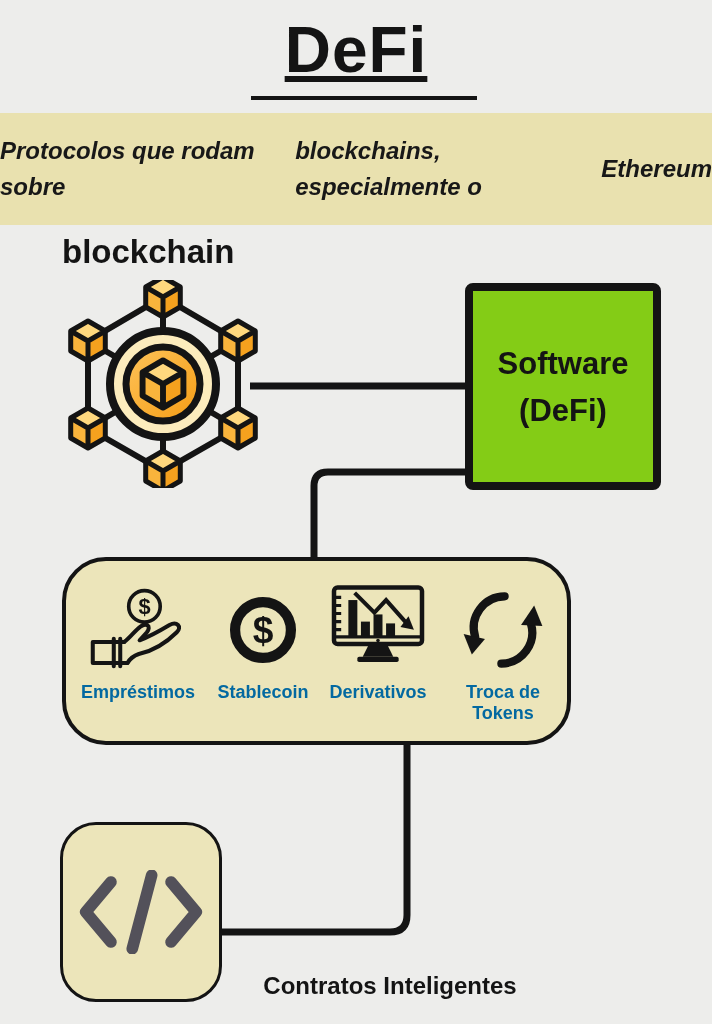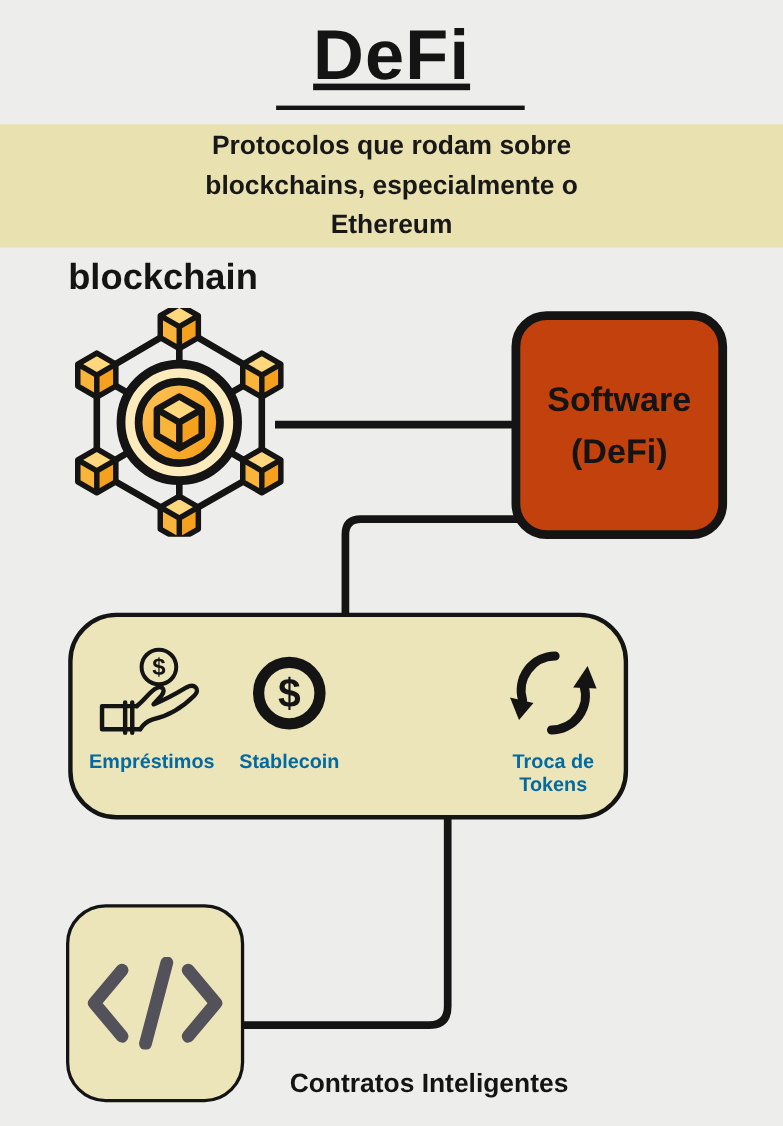--- a/index.html
+++ b/index.html
@@ -14,39 +14,39 @@
     text-align:center; font-size:64px; font-weight:800; line-height:1;
     letter-spacing:1px; color:#141414;text-decoration:underline;
   }
   .title-underline {
     position:absolute; left:251px; top:96px; width:226px; height:4px;
     background:#141414;
   }
   .subtitle-banner {
     position:absolute; top:113px; left:0; width:712px; height:112px;
     background:#e9e1af;
-    display:flex; flex-direction:column; justify-content:center; align-items:center;
+    display:flex; flex-direction:row; justify-content:center; align-items:center;font-style:italic;
   }
   .subtitle-line { font-size:24px; font-weight:700; line-height:36px; color:#181818; }
 
   
   .blockchain-label {
     position:absolute; left:62px; top:233px;
     font-size:33px; font-weight:700; color:#141414;
   }
   .blockchain-icon { position:absolute; left:57px; top:280px; width:212px; height:208px; }
 
   
   .connectors { position:absolute; left:0; top:0; width:712px; height:1024px; }
 
   
   .software-box {
     position:absolute; left:465px; top:283px; width:196px; height:207px;
-    box-sizing:border-box; background:#c2410c;
-    border:8px solid #141414; border-radius:32px;
+    box-sizing:border-box; background:#84cc16;
+    border:8px solid #141414; border-radius:8px;
     display:flex; flex-direction:column; justify-content:center; align-items:center;
     gap:16px;
   }
   .software-line { font-size:31px; font-weight:700; line-height:1; color:#141414; }
 
   
   .services-panel {
     position:absolute; left:62px; top:557px; width:509px; height:188px;
     box-sizing:border-box; background:#ece5ba;
     border:4px solid #141414; border-radius:44px;
@@ -147,20 +147,41 @@
     <div class="service svc-2">
       <div class="icon-slot">
         <svg width="80" height="80" viewBox="0 0 86 86">
           <circle cx="43" cy="42" r="30" fill="none" stroke="#141414" stroke-width="11"></circle>
           <text x="43" y="56" text-anchor="middle" font-size="40" font-weight="bold" fill="#141414">$</text>
         </svg>
       </div>
       <div class="service-label">Stablecoin</div>
     </div>
 
+    <div class="service svc-3">
+      <div class="icon-slot">
+        <svg width="106" height="88" viewBox="0 0 112 98" fill="none" stroke="#141414">
+          <rect x="7" y="5" width="98" height="63" rx="4" stroke-width="5"></rect>
+          <path d="M7,16 h8 M7,25 h8 M7,34 h8 M7,43 h8 M7,52 h8" stroke-width="3.5"></path>
+          <g fill="#141414" stroke="none">
+            <rect x="23" y="19" width="10" height="41"></rect>
+            <rect x="37" y="43" width="10" height="17"></rect>
+            <rect x="51" y="35" width="10" height="25"></rect>
+            <rect x="65" y="45" width="10" height="15"></rect>
+          </g>
+          <path d="M30,11 L52,33 L65,19 L88,45" stroke-width="4.5"></path>
+          <polygon points="96,52 81,49 90,37" fill="#141414" stroke="none"></polygon>
+          <path d="M7,60 H105" stroke-width="3.5"></path>
+          <circle cx="56" cy="64" r="2" fill="#141414" stroke="none"></circle>
+          <path d="M46,68 L66,68 L73,82 L39,82 Z" fill="#141414" stroke="none"></path>
+          <rect x="33" y="82" width="46" height="6" rx="2" fill="#141414" stroke="none"></rect>
+        </svg>
+      </div>
+      <div class="service-label">Derivativos</div>
+    </div>
 
     <div class="service svc-4">
       <div class="icon-slot">
         <svg width="82" height="82" viewBox="0 0 100 100" fill="none" stroke="#141414" stroke-linecap="round">
           <path d="M52,9 A38,38 0 0 0 16,58" stroke-width="10"></path>
           <polygon points="12,80 2,55 28,61" fill="#141414" stroke="none"></polygon>
           <path d="M48,91 A38,38 0 0 0 84,42" stroke-width="10"></path>
           <polygon points="88,20 72,44 98,45" fill="#141414" stroke="none"></polygon>
         </svg>
       </div>

